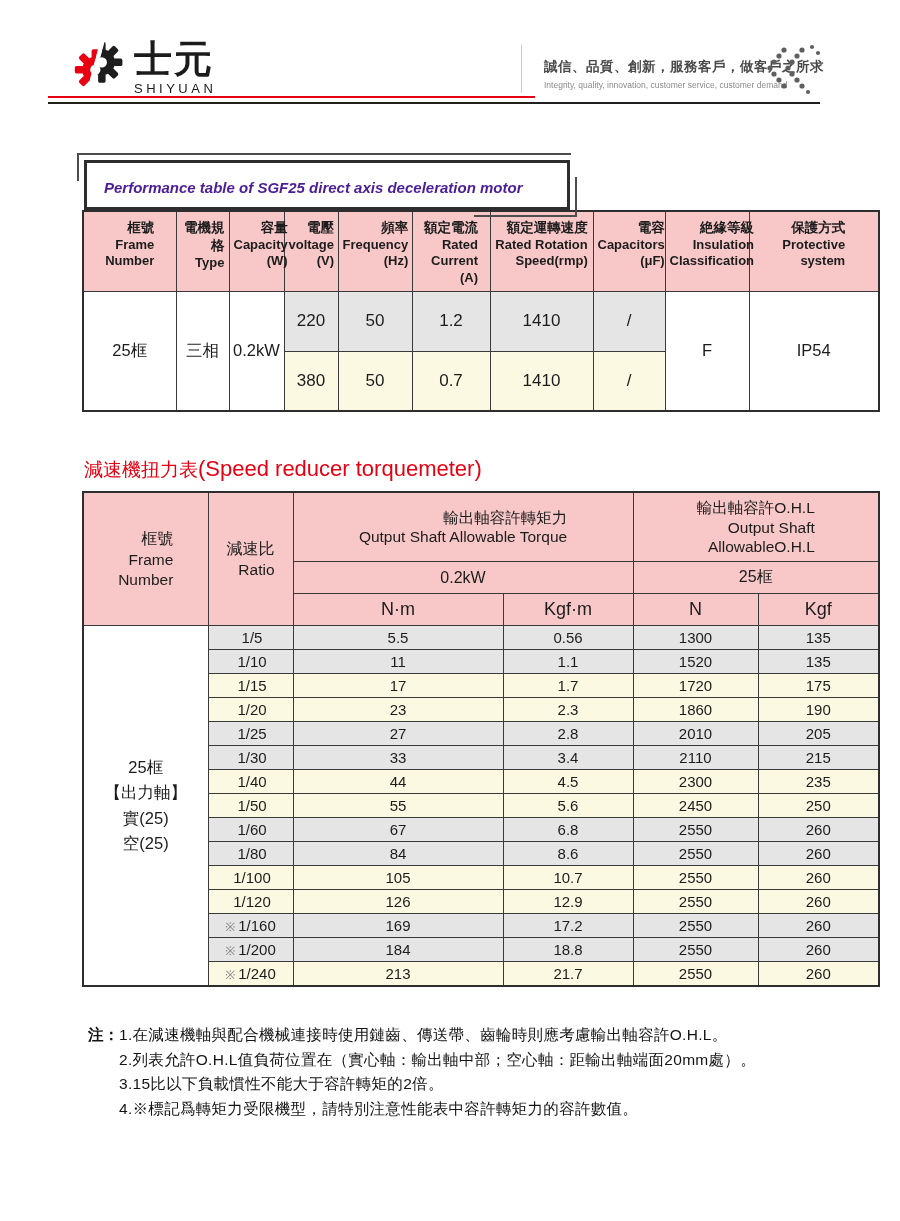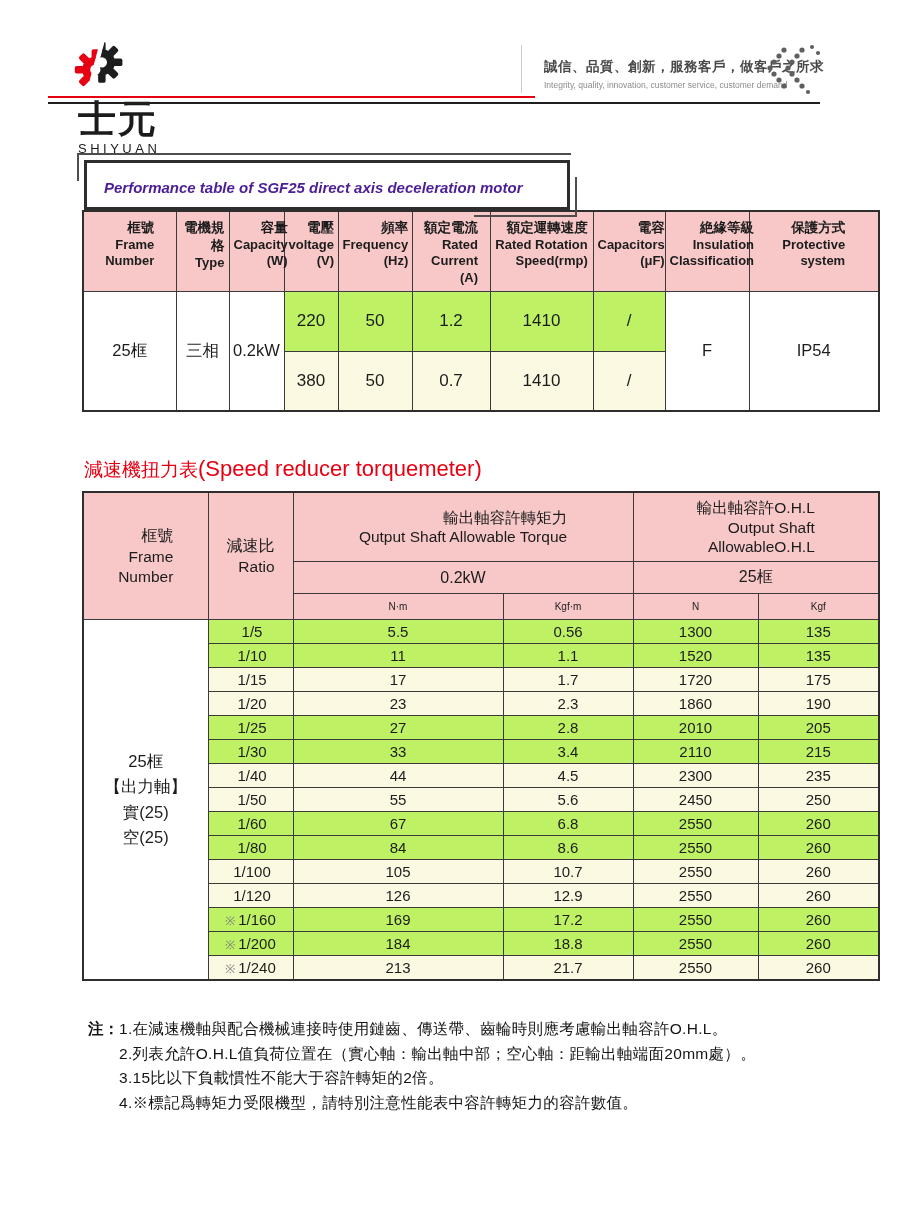--- a/index.html
+++ b/index.html
@@ -2,21 +2,21 @@
 <html><head>
 <meta charset="utf-8">
 <style>
   * { margin:0; padding:0; box-sizing:border-box; }
   html,body { background:#ffffff; }
   body { font-family:"Liberation Sans", sans-serif; color:#1c1c1c; }
   .page { position:relative; width:900px; height:1221px; background:#fff; overflow:hidden; }
 
   
   .header { position:relative; height:112px; }
-  .logo-wrap { position:absolute; left:72px; top:38px; display:flex; align-items:flex-start;flex-direction:column; }
+  .logo-wrap { position:absolute; left:72px; top:38px; display:flex; align-items:flex-start; }
   .brand { margin-left:6px; }
   .brand-cn { font-size:38px; font-weight:bold; color:#1b1b1b; line-height:42px; letter-spacing:2px; }
   .brand-en { font-size:13px; font-weight:normal; color:#1b1b1b; letter-spacing:3.5px; margin-top:1px; }
   .divider-v { position:absolute; left:521px; top:45px; width:1px; height:48px; background:#cccccc; }
   .slogan { position:absolute; left:544px; top:58px; }
   .slogan-cn { font-size:13.5px; font-weight:bold; color:#4a4a4a; letter-spacing:0.5px; }
   .slogan-en { font-size:8.5px; color:#8b8b8b; margin-top:4px; }
   .chevrons { position:absolute; left:762px; top:42px; }
   .rule-red { position:absolute; left:48px; top:96px; width:487px; height:2px; background:#e60012; }
   .rule-black { position:absolute; left:48px; top:102px; width:772px; height:2px; background:#1f1f1f; }
@@ -47,26 +47,26 @@
   .hw { display:inline-block; text-align:right; white-space:pre-line; }
   
   .t1 th { height:70px; vertical-align:top; padding-top:7px; }
   .t1 .h-cn { font-size:13.5px; font-weight:bold; }
   .t1 .h-en { font-size:13px; font-weight:bold; line-height:1.25; }
   .t1 td { height:60px; font-size:17px; }
   
   .t2 th { font-weight:normal; }
   .t2 .hrow1 th { height:58px; }
   .t2 .hrow2 th { height:30px; font-size:16px; }
-  .t2 .hrow3 th { height:26px; font-size:10px; }
+  .t2 .hrow3 th { height:26px; font-size:18px; }
   .t2 .h2-cn { font-size:16px; }
   .t2 .h2-en { font-size:15.5px; line-height:1.25; }
   .t2 td { height:24px; font-size:15px; }
   td.frame-cell { background:#ffffff !important; font-size:16.5px; line-height:1.55; }
-  .row-blue td { background:#bef264; }
+  .row-blue td { background:#e5e5e5; }
   .row-yellow td { background:#fcf9e2; }
   .star { color:#7d7d7d; font-size:12px; margin-right:3px; }
 
   
   .notes { display:flex; margin:36px 0 0 88px; font-size:15.5px; color:#141414; line-height:1.6; }
   .notes-prefix { flex:none; font-weight:bold; }
   .note-line { letter-spacing:0.3px; }
 </style>
 </head>
 <body>

